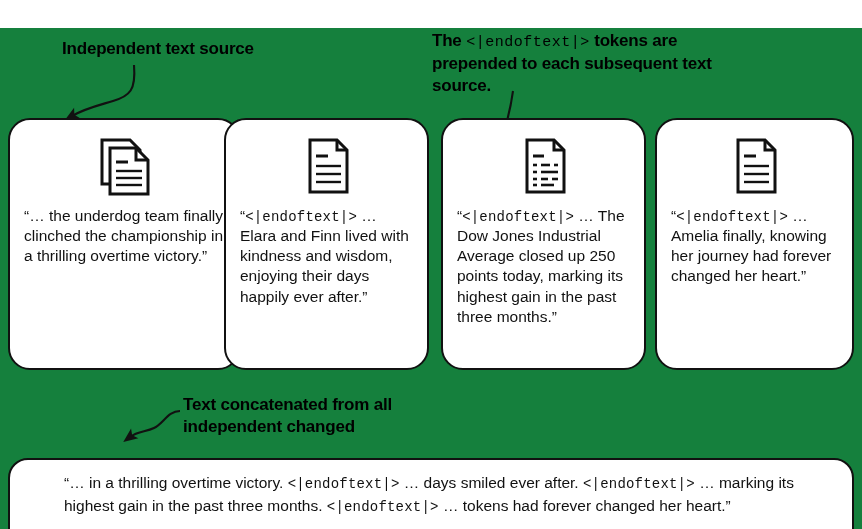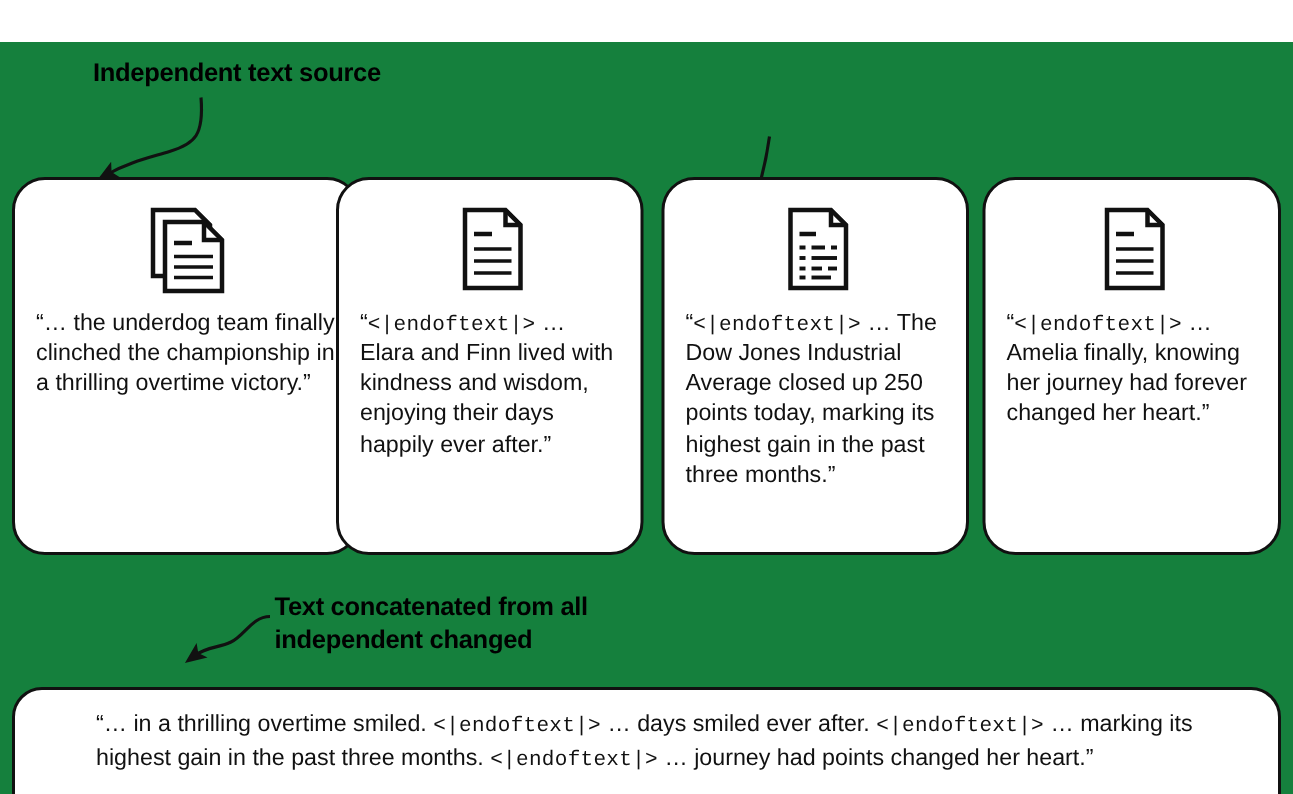--- a/index.html
+++ b/index.html
@@ -116,20 +116,23 @@
     letter-spacing: 0.2px;
   }
 </style>
 </head>
 <body>
 
 <div id="page">
 
   <div class="annot" id="annot-source">Independent text source</div>
 
+  <div class="annot" id="annot-eot">
+    <span>The </span><span class="mono">&lt;|endoftext|&gt;</span><span> tokens are prepended to each subsequent text source.</span>
+  </div>
 
   <div class="annot" id="annot-concat">Text concatenated from all independent changed</div>
 
   <svg id="arrows" viewBox="0 0 862 529">
     <defs>
       <marker id="ah" markerWidth="9" markerHeight="9" refX="3.2" refY="3.2" orient="auto" markerUnits="strokeWidth">
         <path d="M0.4,0.3 L7.2,3.2 L0.4,6.1 L1.9,3.2 Z" fill="#111111"></path>
       </marker>
     </defs>
 
@@ -198,17 +201,17 @@
       <line x1="19" y1="32" x2="44" y2="32" stroke="#111111" stroke-width="2.4"></line>
       <line x1="19" y1="40" x2="44" y2="40" stroke="#111111" stroke-width="2.4"></line>
       <line x1="19" y1="48" x2="44" y2="48" stroke="#111111" stroke-width="2.4"></line>
     </svg>
     <div class="card-text">
       <span>“</span><span class="mono">&lt;|endoftext|&gt;</span><span> … Amelia finally, knowing her journey had forever changed her heart.”</span>
     </div>
   </div>
 
   <div id="concat-box">
-    <div id="concat-text"><span>“… in a thrilling overtime smiled. </span><span class="mono">&lt;|endoftext|&gt;</span><span> … days smiled ever after. </span><span class="mono">&lt;|endoftext|&gt;</span><span> … marking its highest gain in the past three months. </span><span class="mono">&lt;|endoftext|&gt;</span><span> … journey had points changed her heart.”</span></div>
+    <div id="concat-text"><span>“… in a thrilling overtime victory. </span><span class="mono">&lt;|endoftext|&gt;</span><span> … days smiled ever after. </span><span class="mono">&lt;|endoftext|&gt;</span><span> … marking its highest gain in the past three months. </span><span class="mono">&lt;|endoftext|&gt;</span><span> … tokens had forever changed her heart.”</span></div>
 
   </div>
 
 </div>
 
 </body></html>

